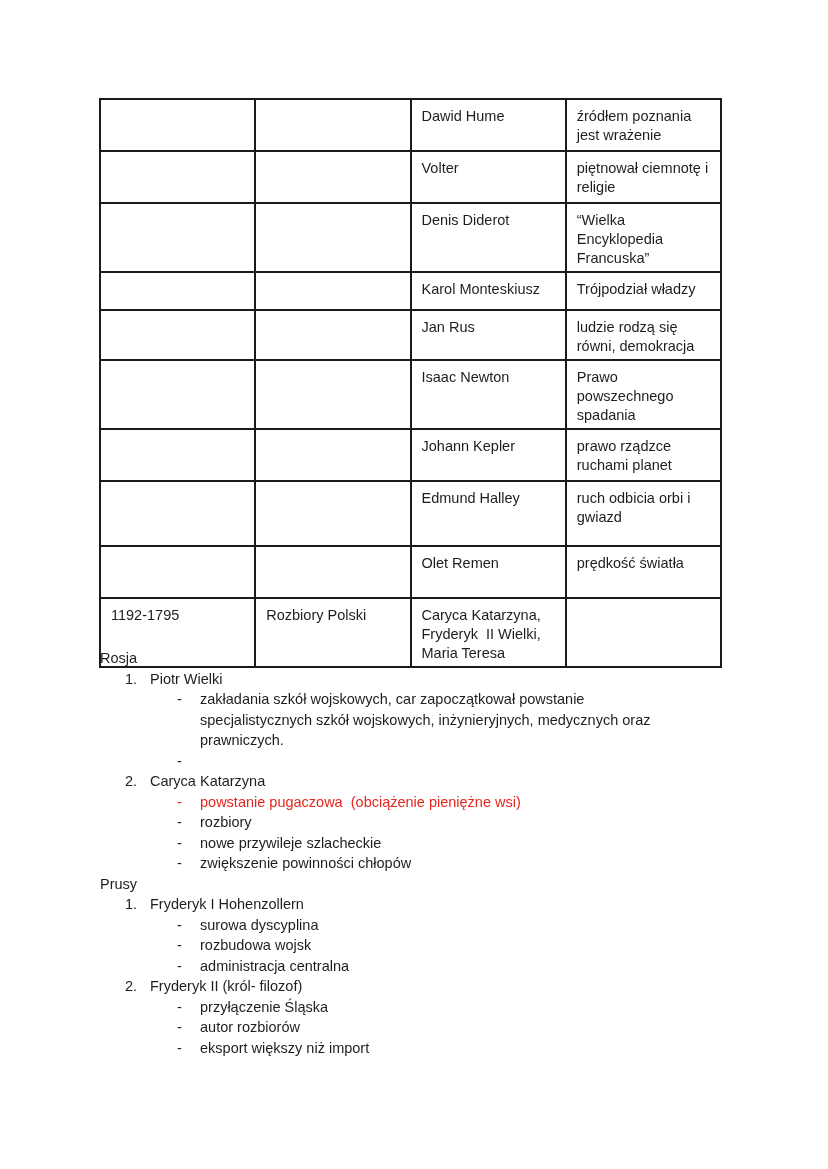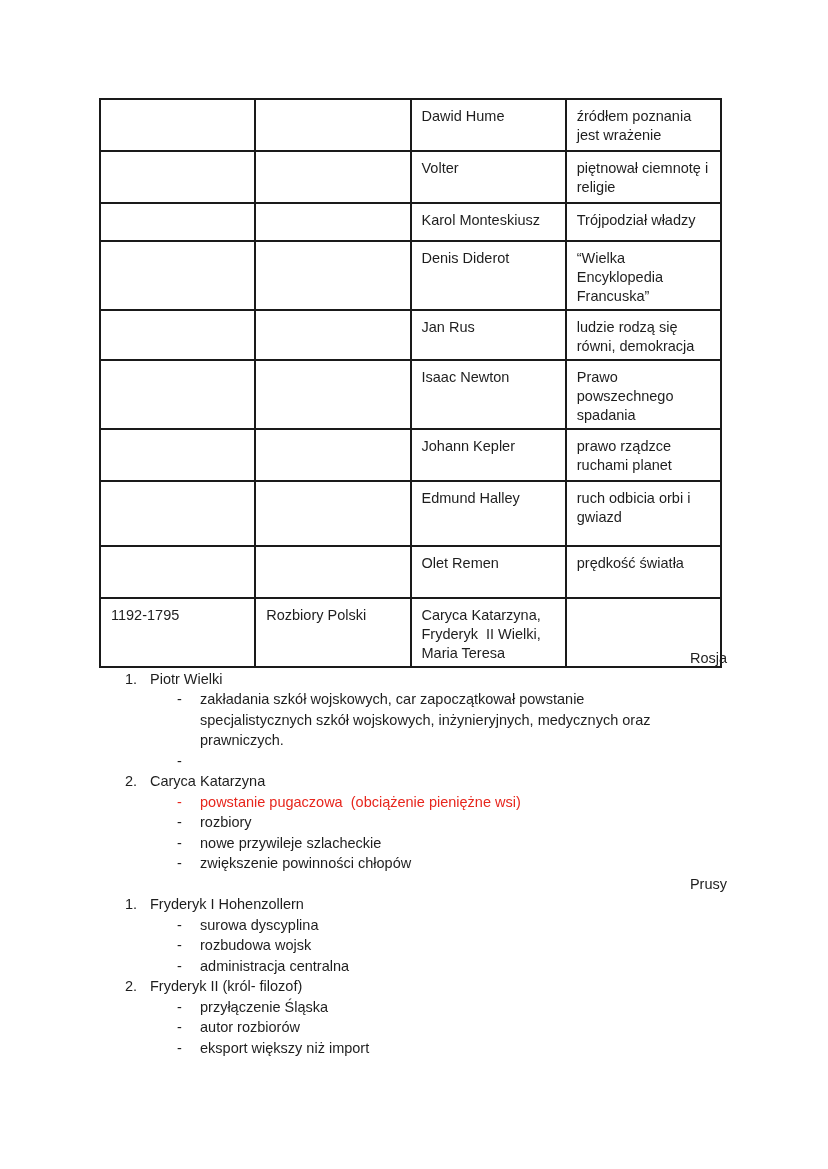--- a/index.html
+++ b/index.html
@@ -34,21 +34,21 @@
   }
   .notes {
     position: absolute;
     left: 99px;
     top: 648px;
     width: 628px;
     font-size: 14.5px;
     line-height: 20.5px;
   }
   .note-line { display: flex; }
-  .note-heading { padding-left: 1px; text-align: right; }
+  .note-heading { padding-left: 1px; }
   .note-num  { padding-left: 26px; }
   .note-num  .marker { flex: 0 0 25px; width: 25px; }
   .note-dash { padding-left: 78px; }
   .note-dash .marker { flex: 0 0 23px; width: 23px; }
   .note-text { flex: 1; white-space: pre-wrap; }
   .red, .red .marker, .red .note-text { color: #e7261d; }
 </style>
 </head>
 <body>
 
@@ -69,33 +69,33 @@
         <td>źródłem poznania
 jest wrażenie</td>
       </tr>
       <tr style="height:52px">
         <td></td>
         <td></td>
         <td>Volter</td>
         <td>piętnował ciemnotę i
 religie</td>
       </tr>
-      <tr style="height:38px">
-        <td></td>
-        <td></td>
-        <td>Karol Monteskiusz</td>
-        <td>Trójpodział władzy</td>
-      </tr>
       <tr style="height:66px">
         <td></td>
         <td></td>
         <td>Denis Diderot</td>
         <td>“Wielka
 Encyklopedia
 Francuska”</td>
+      </tr>
+      <tr style="height:38px">
+        <td></td>
+        <td></td>
+        <td>Karol Monteskiusz</td>
+        <td>Trójpodział władzy</td>
       </tr>
       <tr style="height:44px">
         <td></td>
         <td></td>
         <td>Jan Rus</td>
         <td>ludzie rodzą się
 równi, demokracja</td>
       </tr>
       <tr style="height:66px">
         <td></td>

